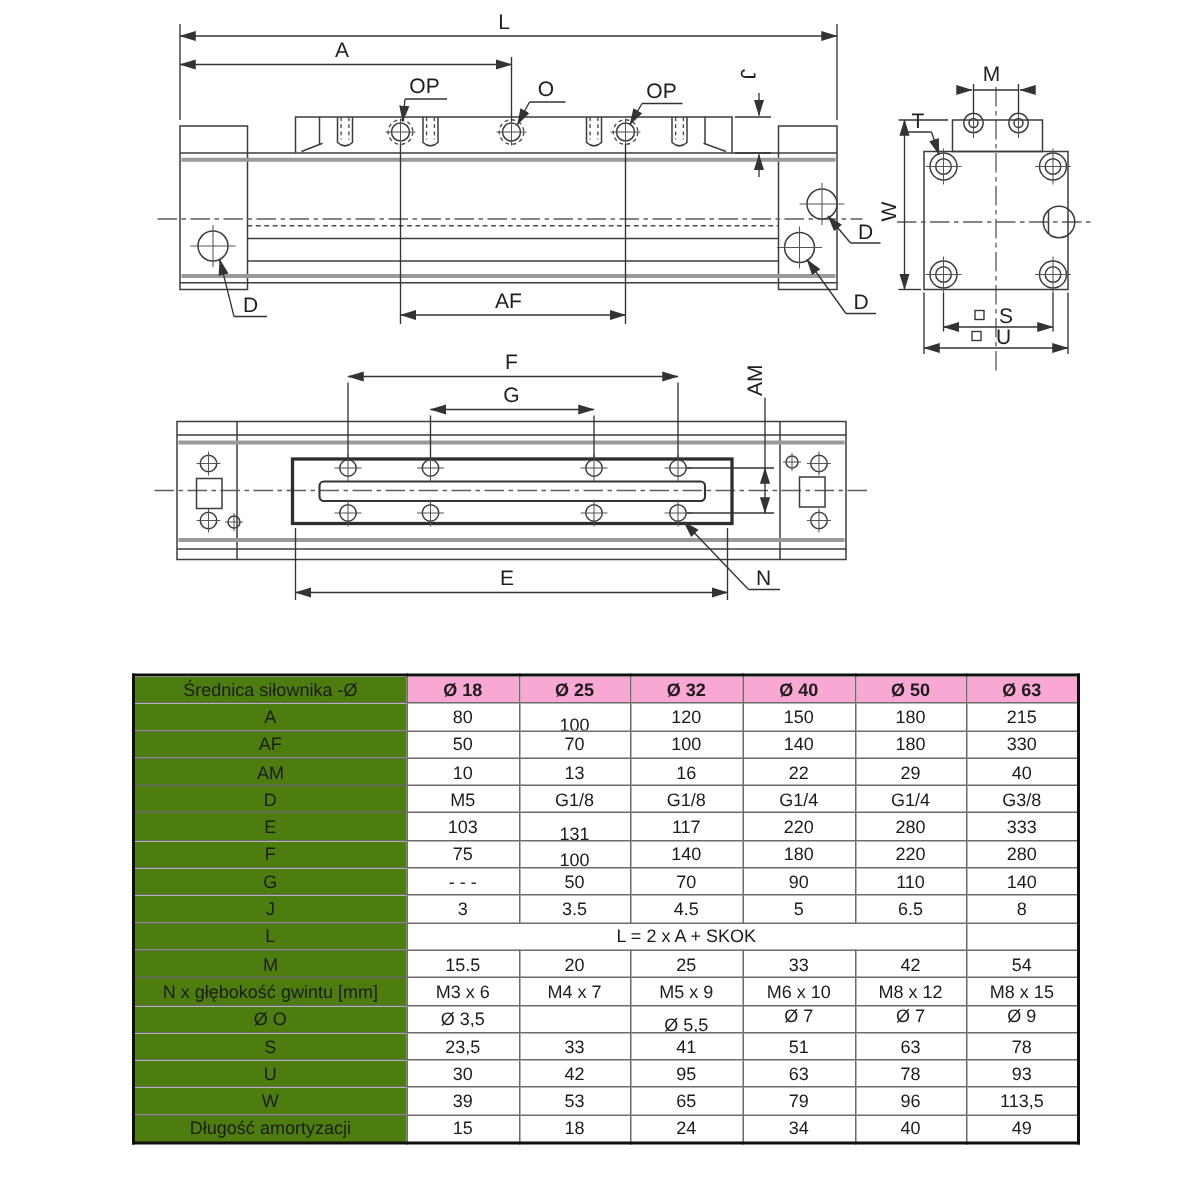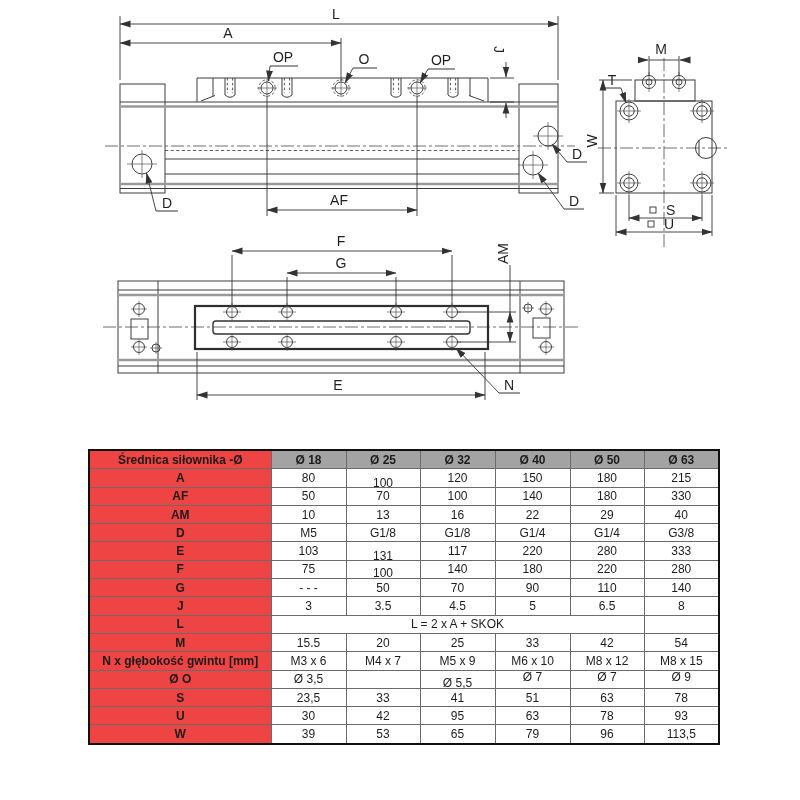--- a/index.html
+++ b/index.html
@@ -15,23 +15,23 @@
   .hid{stroke:#4a4a4a;stroke-width:0.9;fill:none;stroke-dasharray:3.2 2.4;}
   .dash{stroke:#4a4a4a;stroke-width:0.9;fill:none;stroke-dasharray:2.6 2.2;}
   .dim{stroke:#333;stroke-width:0.9;fill:none;}
   .tick{stroke:#555;stroke-width:0.7;fill:none;}
   .u{stroke:#333;stroke-width:1;fill:none;}
 
   table.dim-table{position:absolute;left:88px;top:449px;width:630px;border-collapse:collapse;
     table-layout:fixed;border:2px solid #101010;font-size:12px;}
   table.dim-table td{border:1px solid #6b6b6b;height:17.3px;text-align:center;color:#1c1c1c;
     padding:0;white-space:nowrap;overflow:hidden;line-height:1;}
-  td.rowlabel{background:#ef4444;color:#fff;font-weight:bold;text-align:left;padding-left:4px;
+  td.rowlabel{background:#4d7c0f;color:#fff;font-weight:normal;text-align:left;padding-left:4px;
     border-top-color:#0b4f96;border-bottom-color:#0b4f96;}
-  td.colhead{background:#a3a3a3;color:#fff;font-weight:bold;text-align:center;
+  td.colhead{background:#f9a8d4;color:#fff;font-weight:bold;text-align:center;
     border-top-color:#0b4f96;margin-top:16px;}
 </style>
 </head>
 <body>
 
 <div class="canvas">
 
 <svg class="drawing" width="800" height="445" viewBox="0 0 800 445">
   <defs>
     <marker id="ar" markerWidth="12" markerHeight="10" refX="10.5" refY="5" orient="auto-start-reverse" markerUnits="userSpaceOnUse">
@@ -464,16 +464,25 @@
         </tr>
         <tr>
           <td class="rowlabel">W</td>
           <td>39</td>
           <td>53</td>
           <td>65</td>
           <td>79</td>
           <td>96</td>
           <td>113,5</td>
         </tr>
+        <tr>
+          <td class="rowlabel">Długość amortyzacji</td>
+          <td>15</td>
+          <td>18</td>
+          <td>24</td>
+          <td>34</td>
+          <td>40</td>
+          <td>49</td>
+        </tr>
       </tbody>
 </table>
 
 </div>
 
 </body></html>

